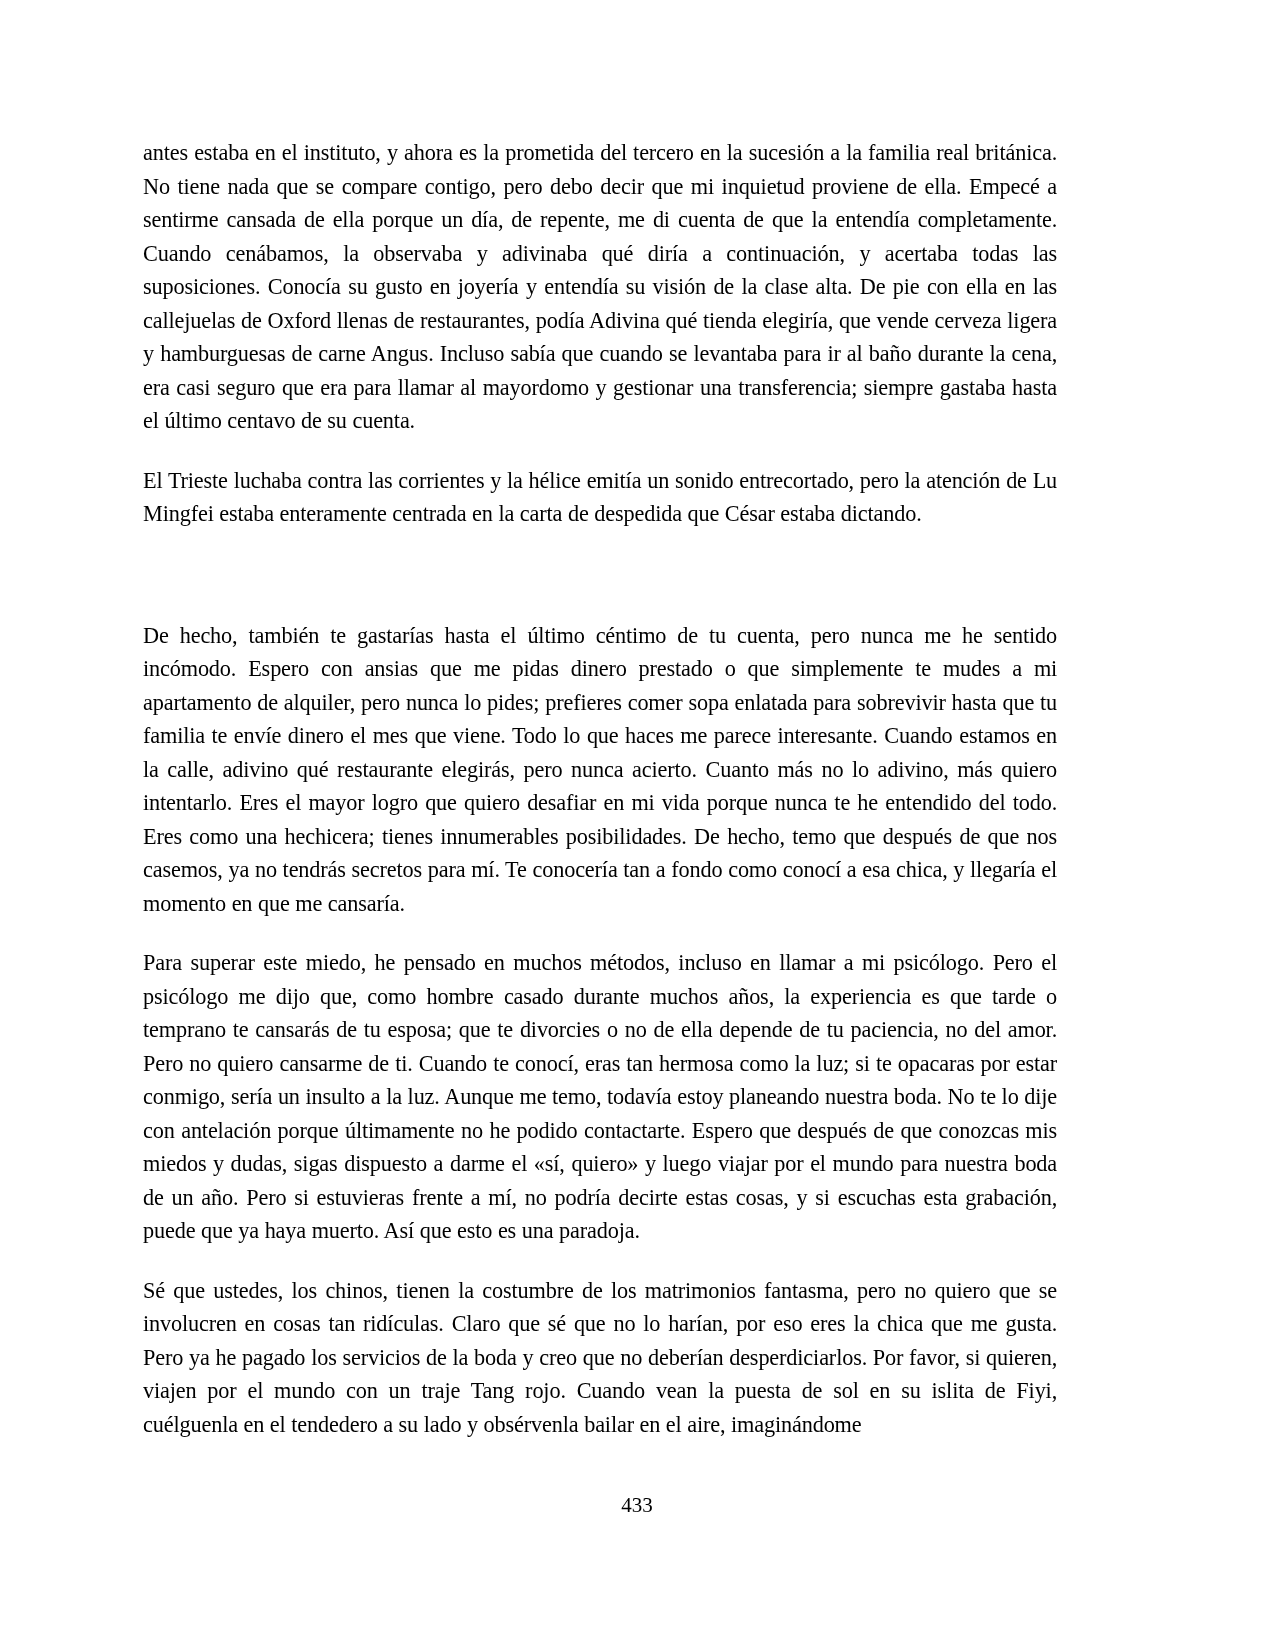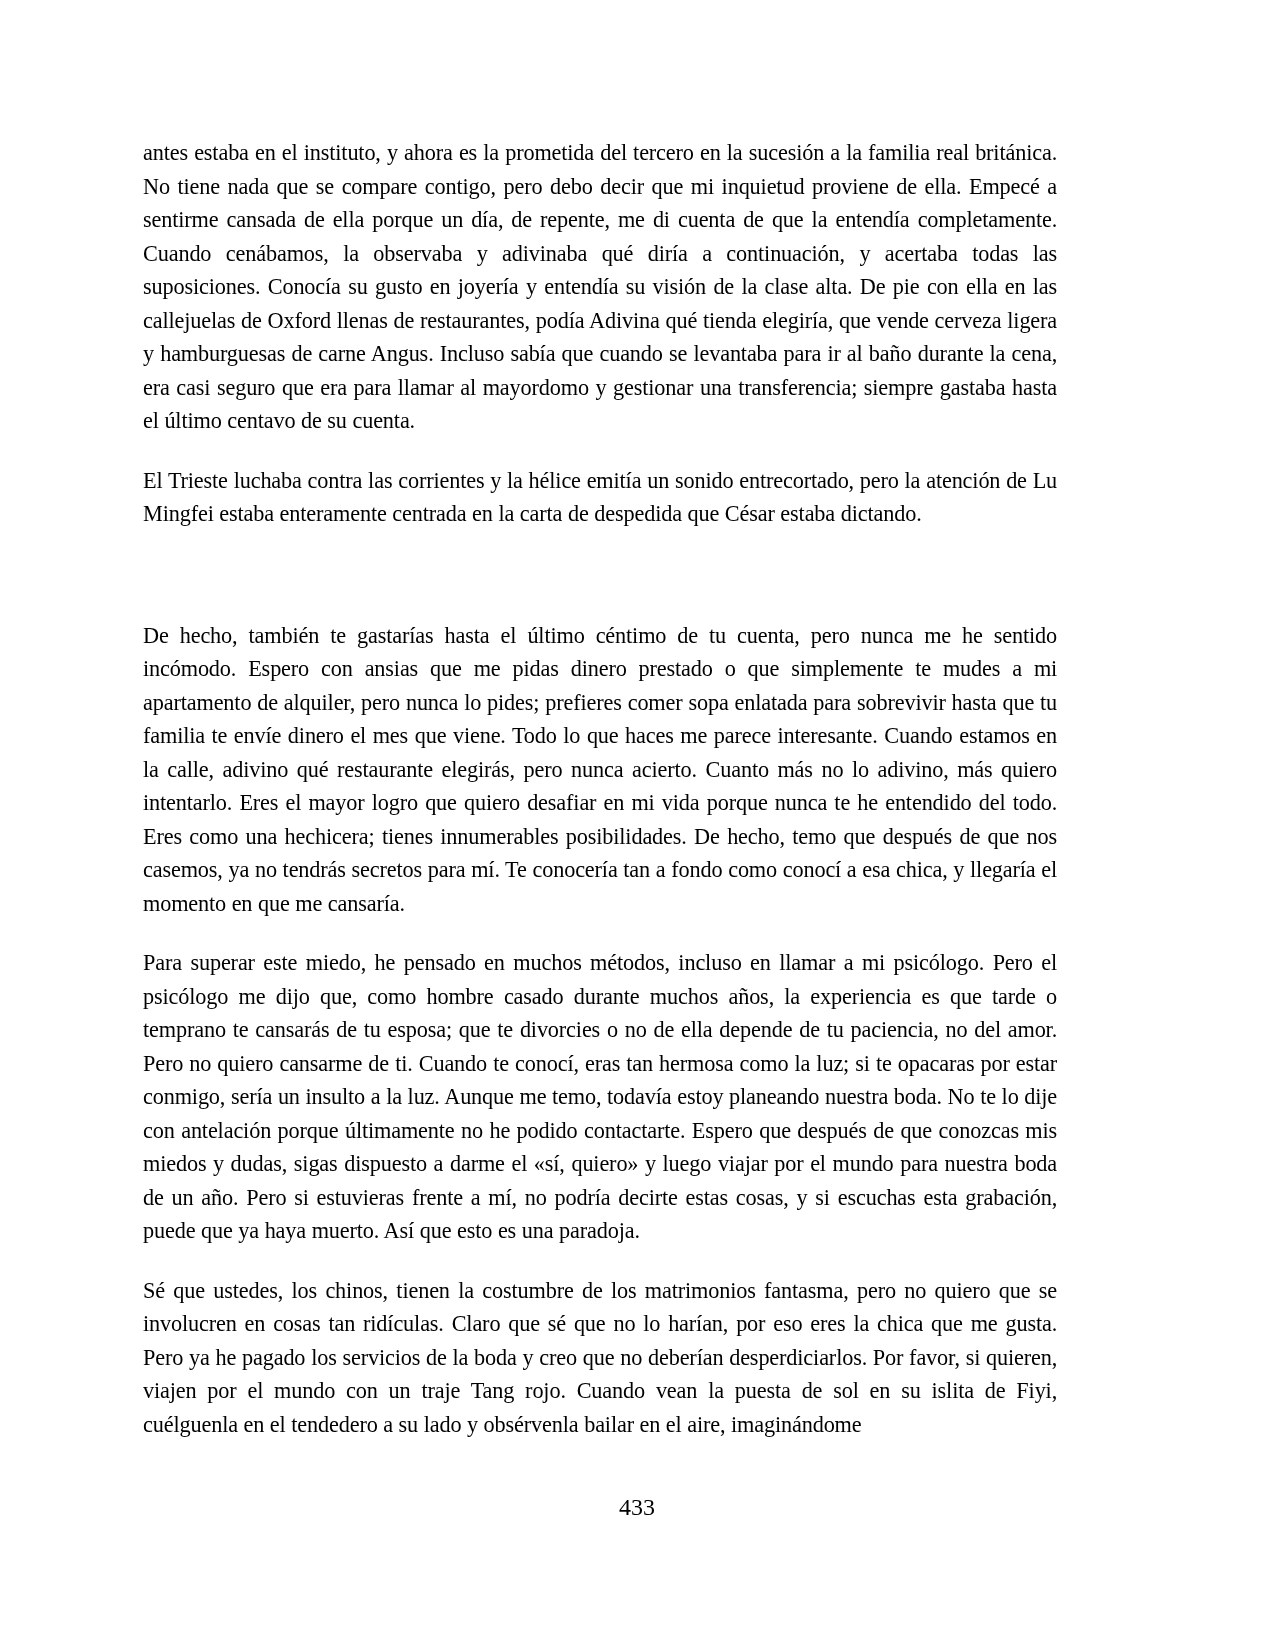--- a/index.html
+++ b/index.html
@@ -51,21 +51,21 @@
   .para.block-gap {
     margin-top: 88px;
   }
 
   .page-number {
     position: absolute;
     left: 0;
     right: 0;
     top: 1495px;
     text-align: center;
-    font-size: 24px;
+    font-size: 21px;
     font-family: "Liberation Serif", "DejaVu Serif", serif;
     line-height: 1;
   }
 </style>
 </head>
 <body>
 
 <div class="page">
 
   <div class="text-column">

